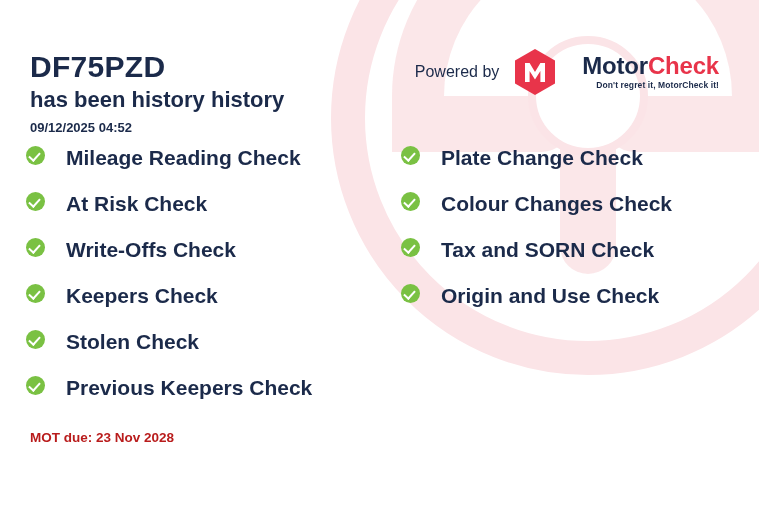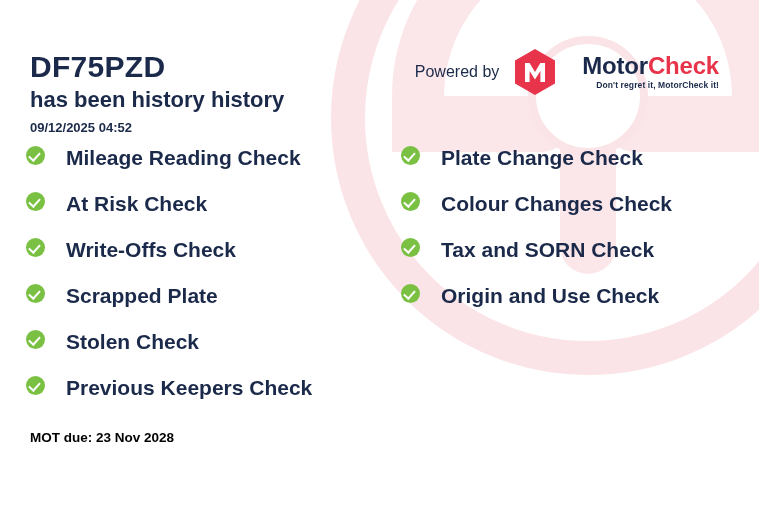--- a/index.html
+++ b/index.html
@@ -149,21 +149,21 @@
     color: #1b2a4a;
     white-space: nowrap;
   }
 
   .footer {
     position: absolute;
     left: 30px;
     top: 430px;
     font-size: 13.5px;
     font-weight: bold;
-    color: #000000;
+    color: #b91c1c;
   }
 </style>
 </head>
 <body>
 
 <div class="card">
 
   <svg class="bg-art" viewBox="0 0 759 506" xmlns="http://www.w3.org/2000/svg">
     <g fill="none" stroke="#fbe4e7" stroke-width="34">
       <circle cx="588" cy="118" r="240"></circle>
@@ -214,21 +214,21 @@
         <div class="check-item">
           <span class="tick"></span>
           <span class="check-label">At Risk Check</span>
         </div>
         <div class="check-item">
           <span class="tick"></span>
           <span class="check-label">Write-Offs Check</span>
         </div>
         <div class="check-item">
           <span class="tick"></span>
-          <span class="check-label">Scrapped Plate</span>
+          <span class="check-label">Keepers Check</span>
         </div>
         <div class="check-item">
           <span class="tick"></span>
           <span class="check-label">Stolen Check</span>
         </div>
         <div class="check-item">
           <span class="tick"></span>
           <span class="check-label">Previous Keepers Check</span>
         </div>
       </div>

